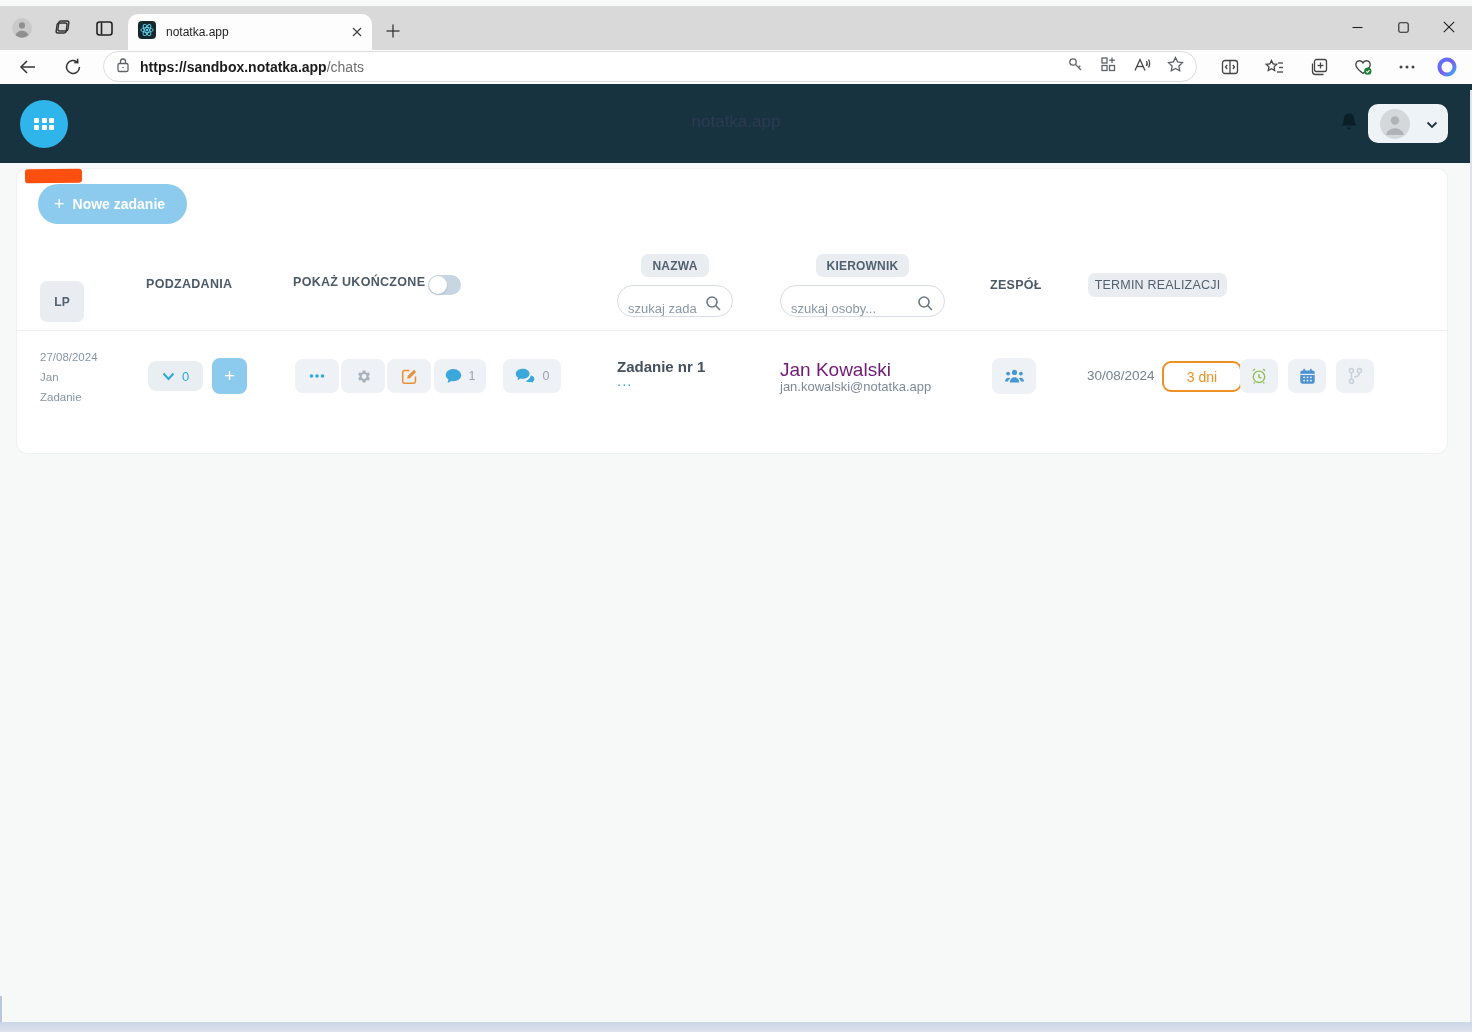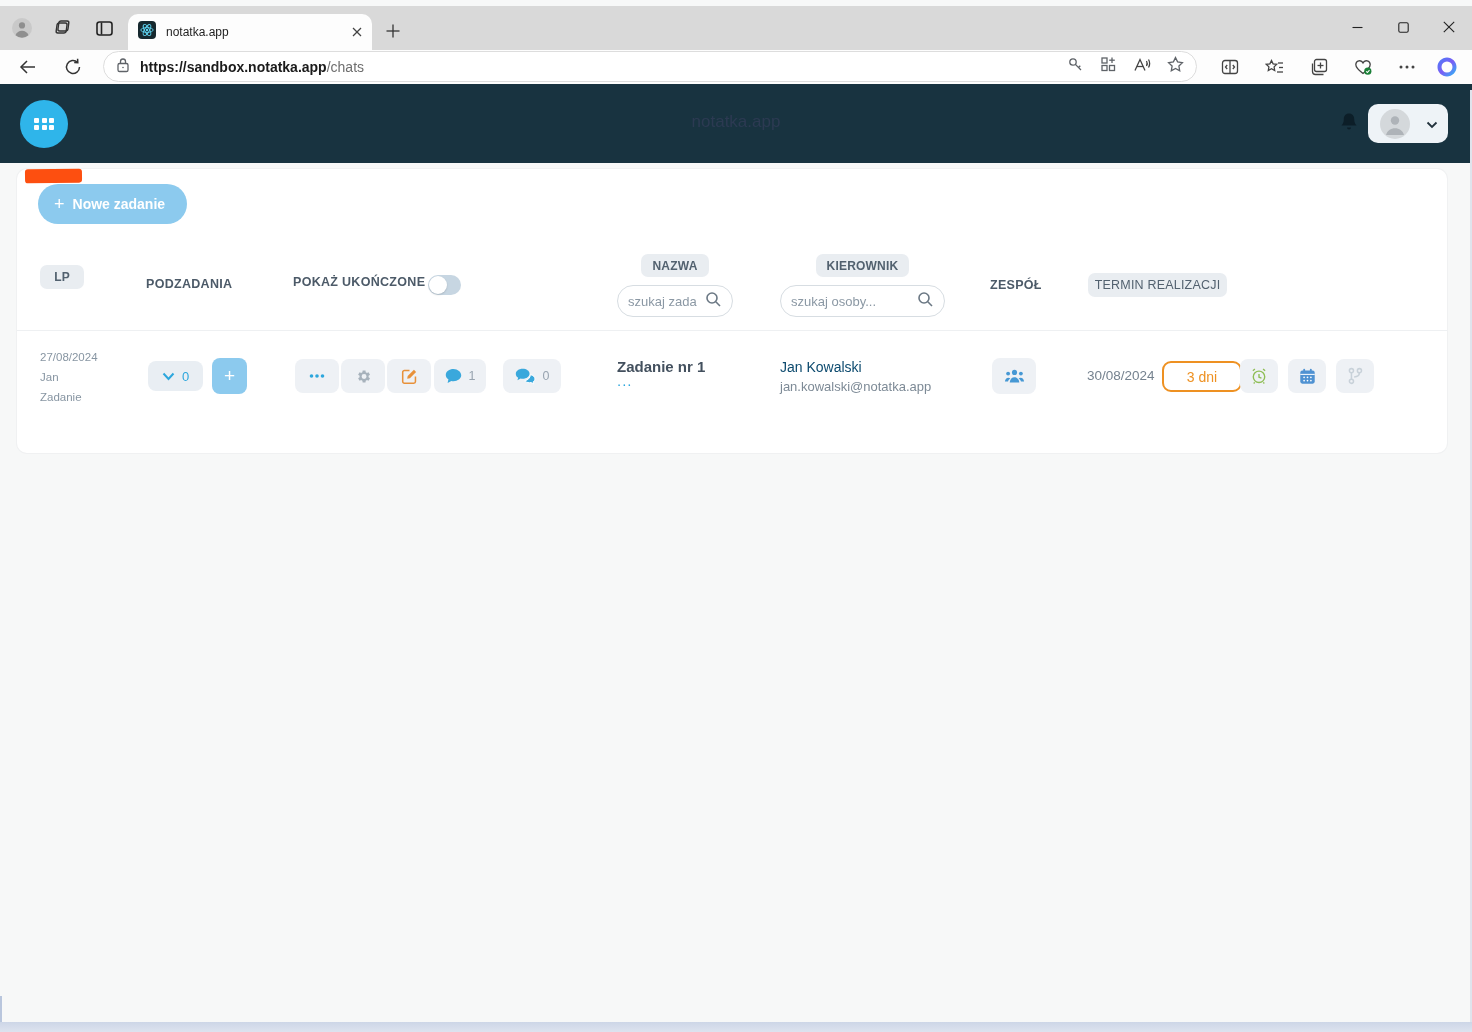--- a/index.html
+++ b/index.html
@@ -43,38 +43,38 @@
 
   .new-task-btn { position:absolute; left:21px; top:15px; height:40px; padding:0 22px 0 16px; border-radius:20px; background:#8ccaee; color:#ffffff; font-size:14px; font-weight:600; display:flex; align-items:center; gap:8px; border:none; cursor:pointer; }
   .new-task-btn .plus { font-size:18px; font-weight:400; line-height:1; }
 
   .hbadge { position:absolute; background:#e9edf1; color:#52616f; font-size:12px; font-weight:600; border-radius:7px; display:flex; align-items:center; justify-content:center; letter-spacing:.2px; }
   .hlabel { position:absolute; color:#4c5a68; font-size:12.5px; font-weight:700; letter-spacing:.3px; }
 
   .toggle { position:absolute; left:411px; top:106px; width:33px; height:20px; border-radius:10px; background:#c7d6e2; }
   .toggle .knob { position:absolute; left:1px; top:1px; width:18px; height:18px; background:#ffffff; border-radius:50%; box-shadow:0 1px 2px rgba(0,0,0,.15); }
 
-  .search-box { position:absolute; height:32px; border:1px solid #d7dde2; border-radius:16px; background:#fff; display:flex; align-items:center; padding:0 10px; }
+  .search-box { position:absolute; height:32px; border:1px solid #d7dde2; border-radius:16px; background:#fff; display:flex; align-items:flex-end; padding:0 10px; }
   .search-box input { border:none; outline:none; flex:1; min-width:0; font-size:13px; color:#5a6773; font-family:"Liberation Sans",sans-serif; background:transparent; }
   .search-box input::placeholder { color:#8b98a4; }
 
   .divider { position:absolute; left:0px; top:161px; width:1430px; height:1px; background:#eef0f2; }
 
   .cell-date { position:absolute; left:23px; top:178px; font-size:11.5px; color:#8795a2; line-height:20px; }
 
   .sub-pill { position:absolute; left:131px; top:192px; width:55px; height:30px; background:#e9eef3; border-radius:8px; display:flex; align-items:center; justify-content:center; gap:7px; color:#2da7dd; font-size:13px; cursor:pointer; }
   .add-sub-btn { position:absolute; left:195px; top:189px; width:35px; height:36px; background:#8ccaee; border:none; border-radius:8px; color:#fff; font-size:19px; display:flex; align-items:center; justify-content:center; cursor:pointer; }
 
   .act-btn { position:absolute; top:190px; height:34px; background:#eef1f5; border:none; border-radius:8px; display:flex; align-items:center; justify-content:center; gap:7px; cursor:pointer; }
   .count { font-size:12.5px; color:#98a4b0; }
 
   .task-name { position:absolute; left:600px; top:189px; font-size:15px; font-weight:700; color:#43505e; }
   .task-more { position:absolute; left:600px; top:207px; color:#2da7dd; font-size:15px; letter-spacing:1px; line-height:10px; cursor:pointer; }
 
-  .mgr-name { position:absolute; left:763px; top:190px; font-size:14px; color:#0c4a6e; }
+  .mgr-name { position:absolute; left:763px; top:190px; font-size:19px; color:#701a75; }
   .mgr-email { position:absolute; left:763px; top:210px; font-size:13px; color:#7d8a96; }
 
   .deadline-date { position:absolute; left:1070px; top:199px; font-size:13.5px; color:#75828f; }
   .days-badge { position:absolute; left:1145px; top:192px; width:80px; height:31px; border:2px solid #ee9122; border-radius:9px; color:#ee9122; font-size:14px; display:flex; align-items:center; justify-content:center; }
 
   .bottom-strip { position:absolute; left:0; bottom:0; width:1472px; height:10px; background:linear-gradient(#cdd6e7,#dde3ef); }
   .edge-l { position:absolute; left:0; top:990px; width:2px; height:42px; background:#b9c6dd; }
   .edge-r { position:absolute; right:0; top:84px; width:2px; height:948px; background:#dfe4ec; }
 </style>
 </head>
@@ -284,21 +284,21 @@
 
   <div class="content">
     <div class="card">
       <div class="redaction"></div>
 
       <button class="new-task-btn">
         <span class="plus">+</span>
         <span>Nowe zadanie</span>
       </button>
 
-      <div class="hbadge" style="left:23px; top:96px; width:44px; height:24px;">LP</div>
+      <div class="hbadge" style="left:23px; top:112px; width:44px; height:41px;">LP</div>
       <div class="hlabel" style="left:129px; top:108px;">PODZADANIA</div>
       <div class="hlabel" style="left:276px; top:106px;">POKAŻ UKOŃCZONE</div>
       <div class="toggle">
           <span class="knob"></span>
         </div>
 
       <div class="hbadge" style="left:624px; top:85px; width:68px; height:23px;">NAZWA</div>
       <div class="search-box" style="left:600px; top:116px; width:116px;">
         <input style="width: 72px;" placeholder="szukaj zada">
         <span style="margin-left:-8px;"><svg width="17" height="17" viewBox="0 0 17 17" fill="none" stroke="#6b7884" stroke-width="1.6">

